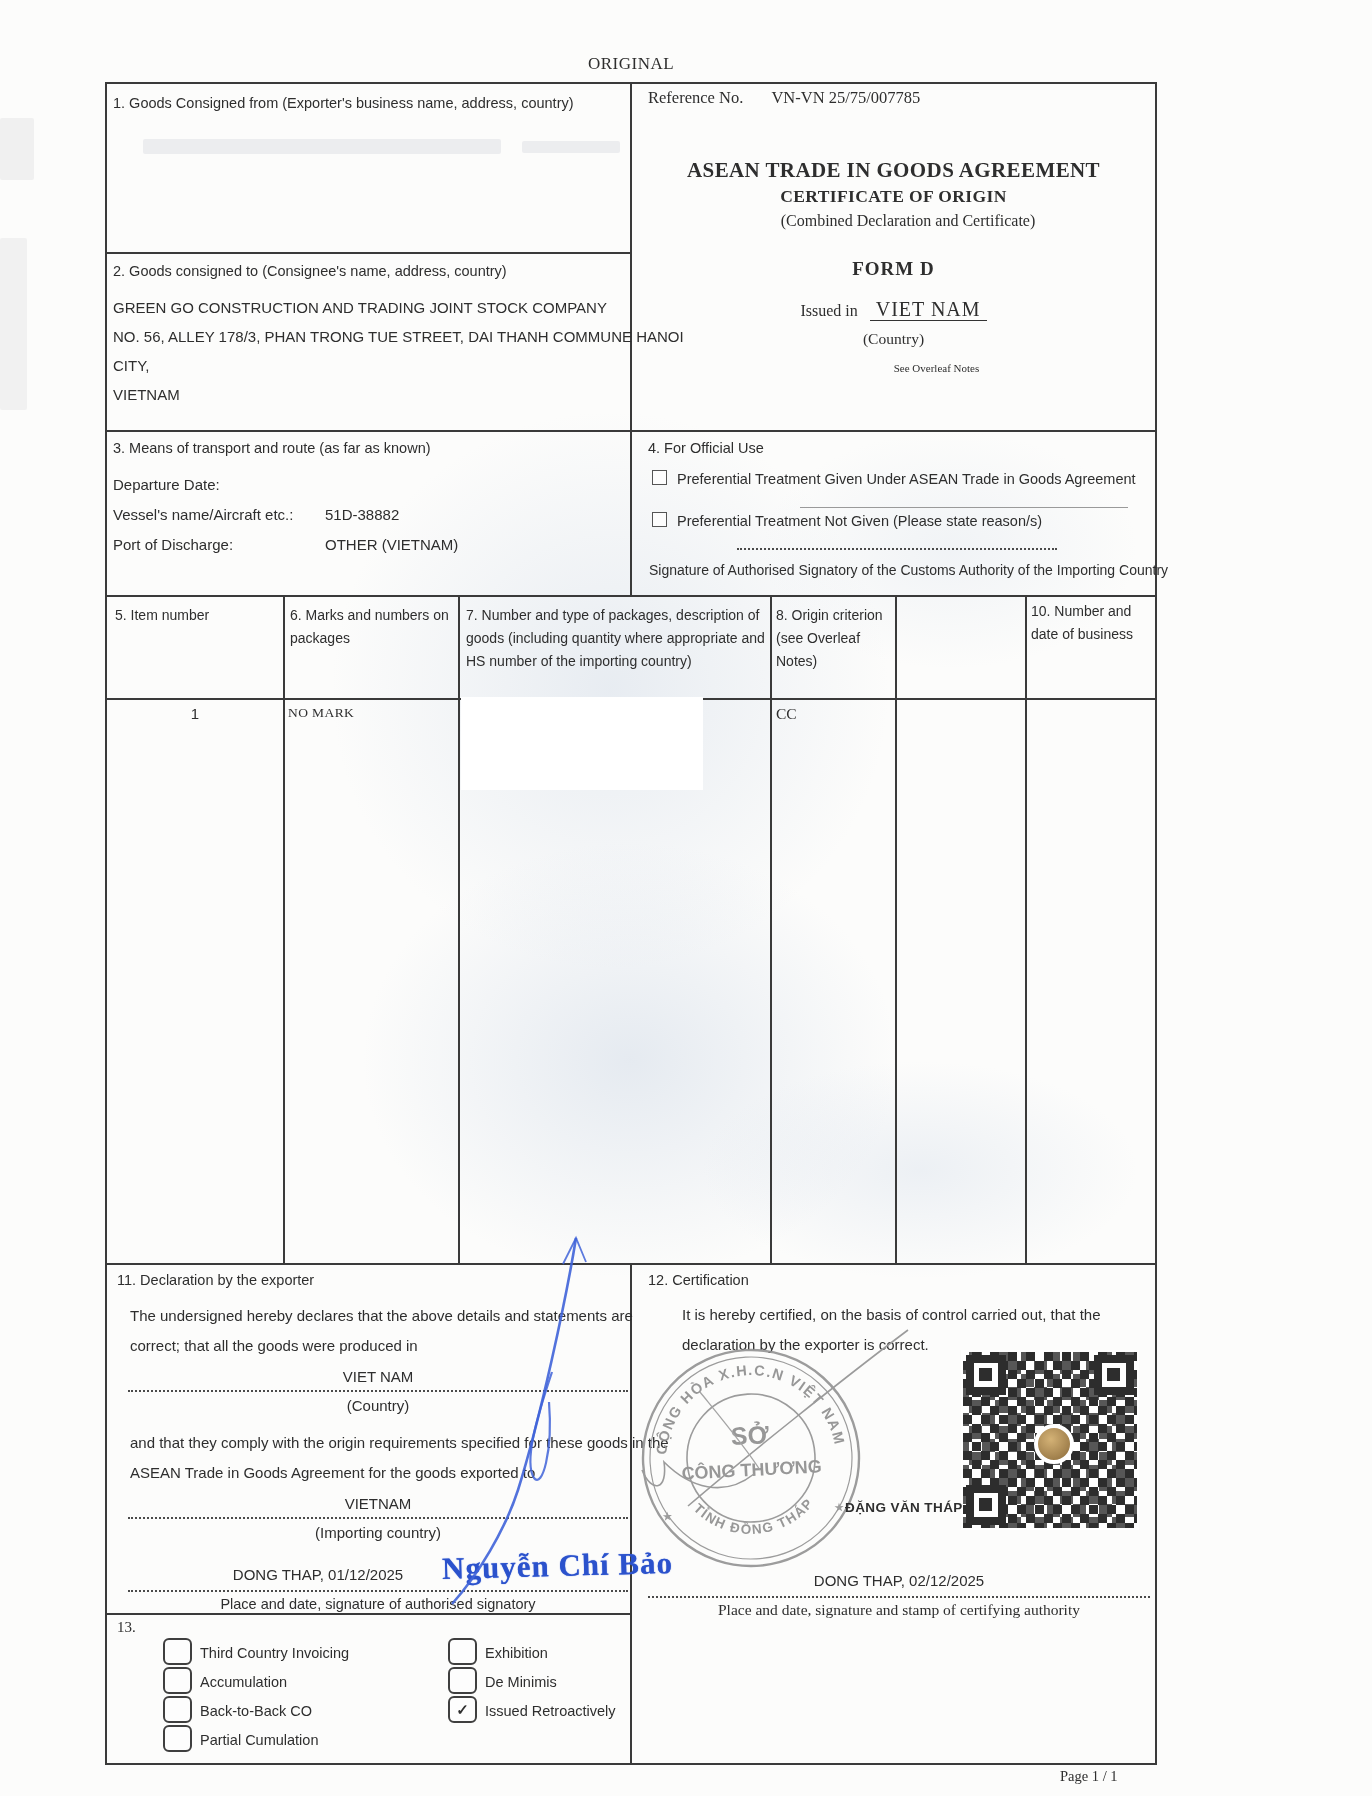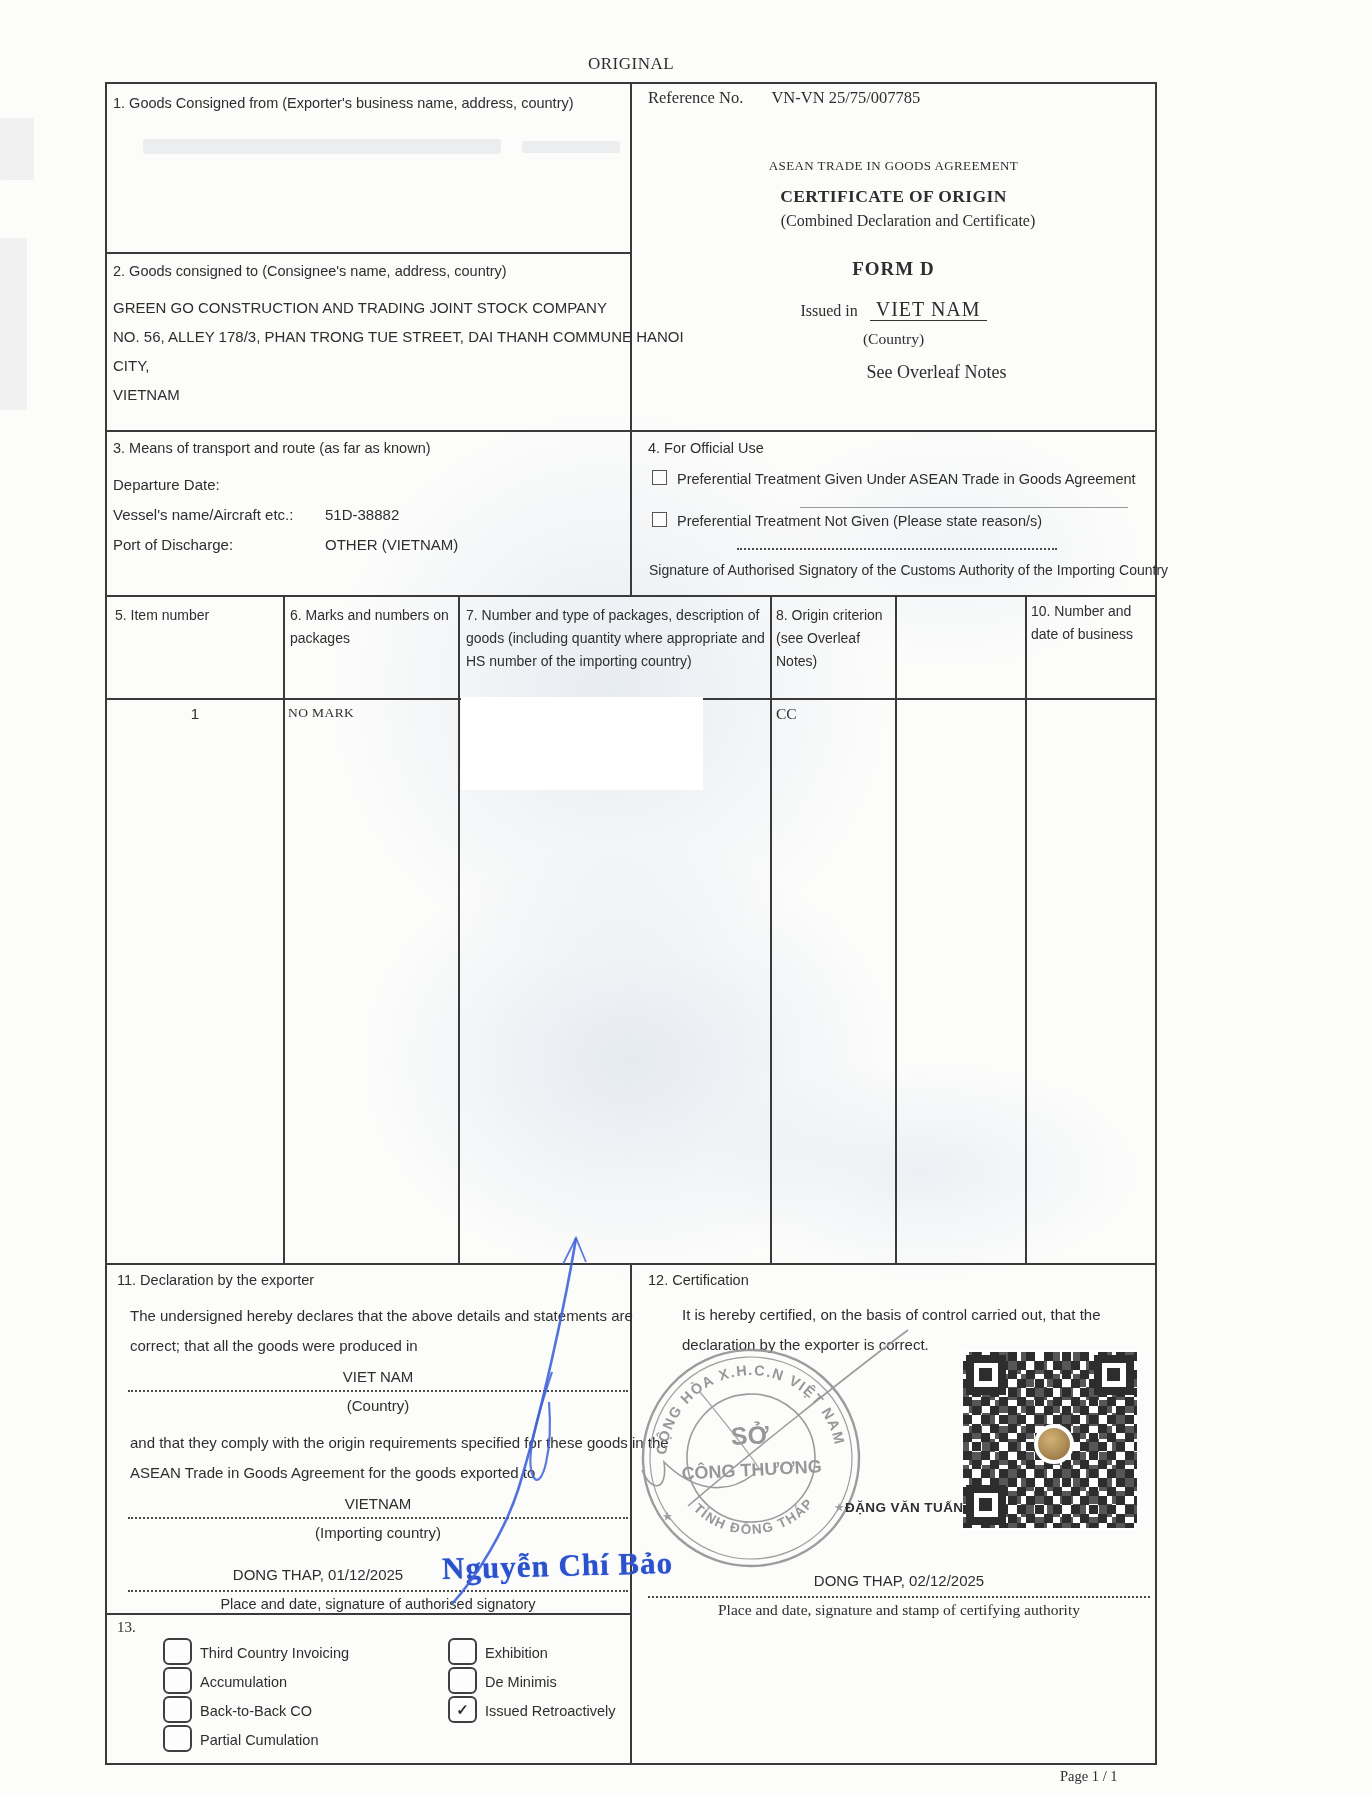--- a/index.html
+++ b/index.html
@@ -64,30 +64,30 @@
   <div class="hl" style="left:105px;top:1613px;width:525px"></div>
 
   <div class="abs lbl" style="left:113px;top:95px;width:500px">1. Goods Consigned from (Exporter's business name, address, country)</div>
   <div class="redact" style="left:143px;top:139px;width:358px;height:15px"></div>
   <div class="redact" style="left:522px;top:141px;width:98px;height:12px"></div>
 
   <div class="abs serif" style="left:648px;top:88px;font-size:16.5px">
     <span>Reference No.</span>
     <span style="margin-left:24px">VN-VN 25/75/007785</span>
   </div>
-  <div class="abs serif" style="left:630px;top:158px;width:527px;text-align:center;font-size:13px;font-weight:normal;letter-spacing:.4px">ASEAN TRADE IN GOODS AGREEMENT</div>
+  <div class="abs serif" style="left:630px;top:158px;width:527px;text-align:center;font-size:21px;font-weight:bold;letter-spacing:.4px">ASEAN TRADE IN GOODS AGREEMENT</div>
   <div class="abs serif" style="left:630px;top:186px;width:527px;text-align:center;font-size:17.5px;font-weight:bold;letter-spacing:.4px">CERTIFICATE OF ORIGIN</div>
   <div class="abs serif" style="left:630px;top:212px;width:556px;text-align:center;font-size:16px">(Combined Declaration and Certificate)</div>
   <div class="abs serif" style="left:630px;top:298px;width:527px;text-align:center">
     <span style="font-size:16px">Issued in</span>
     <span style="font-size:20px;border-bottom:1.6px solid #333;padding:0 6px;letter-spacing:1px;margin-left:8px">VIET NAM</span>
   </div>
   <div class="abs serif" style="left:630px;top:258px;width:527px;text-align:center;font-size:19px;font-weight:bold;letter-spacing:1px">FORM D</div>
   <div class="abs serif" style="left:630px;top:330px;width:527px;text-align:center;font-size:15.5px">(Country)</div>
-  <div class="abs serif" style="left:630px;top:362px;width:613px;text-align:center;font-size:18px">See Overleaf Notes</div>
+  <div class="abs serif" style="left:630px;top:362px;width:613px;text-align:center;font-size:11px">See Overleaf Notes</div>
 
   <div class="abs lbl" style="left:113px;top:263px">2. Goods consigned to (Consignee's name, address, country)</div>
   <div class="abs txt" style="left:113px;top:293px">GREEN GO CONSTRUCTION AND TRADING JOINT STOCK COMPANY</div>
   <div class="abs txt" style="left:113px;top:322px">NO. 56, ALLEY 178/3, PHAN TRONG TUE STREET, DAI THANH COMMUNE HANOI</div>
   <div class="abs txt" style="left:113px;top:351px">CITY,</div>
   <div class="abs txt" style="left:113px;top:380px">VIETNAM</div>
 
   <div class="abs lbl" style="left:113px;top:440px">3. Means of transport and route (as far as known)</div>
   <div class="abs txt" style="left:113px;top:470px">Departure Date:</div>
   <div class="abs txt" style="left:113px;top:500px">Vessel's name/Aircraft etc.:</div>
@@ -169,21 +169,21 @@
     <text x="198" y="176" font-size="12" fill="#8f8f8f">★</text>
   </svg>
 
   <div class="qr">
     <div class="fp" style="left:3px;top:3px"></div>
     <div class="fp" style="right:3px;top:3px"></div>
     <div class="fp" style="left:3px;bottom:3px"></div>
     <div class="qr-emblem"></div>
   </div>
 
-  <div class="abs" style="left:845px;top:1500px;font-size:13.5px;font-weight:bold;letter-spacing:.4px">ĐẶNG VĂN TUẤN</div>
+  <div class="abs" style="left:845px;top:1500px;font-size:13.5px;font-weight:bold;letter-spacing:.4px">ĐẶNG VĂN THÁP</div>
   <div class="abs" style="left:648px;top:1572px;width:502px;text-align:center;font-size:15px">DONG THAP, 02/12/2025</div>
   <div class="dotl" style="left:648px;top:1596px;width:502px"></div>
   <div class="abs serif" style="left:648px;top:1601px;width:502px;text-align:center;font-size:15.5px">Place and date, signature and stamp of certifying authority</div>
 
   <div class="abs serif" style="left:117px;top:1619px;font-size:15px">13.</div>
   <div class="cb13" style="left:163px;top:1638px"></div>
   <div class="abs lbl" style="left:200px;top:1645px">Third Country Invoicing</div>
   <div class="cb13" style="left:163px;top:1667px"></div>
   <div class="abs lbl" style="left:200px;top:1674px">Accumulation</div>
   <div class="cb13" style="left:163px;top:1696px"></div>

